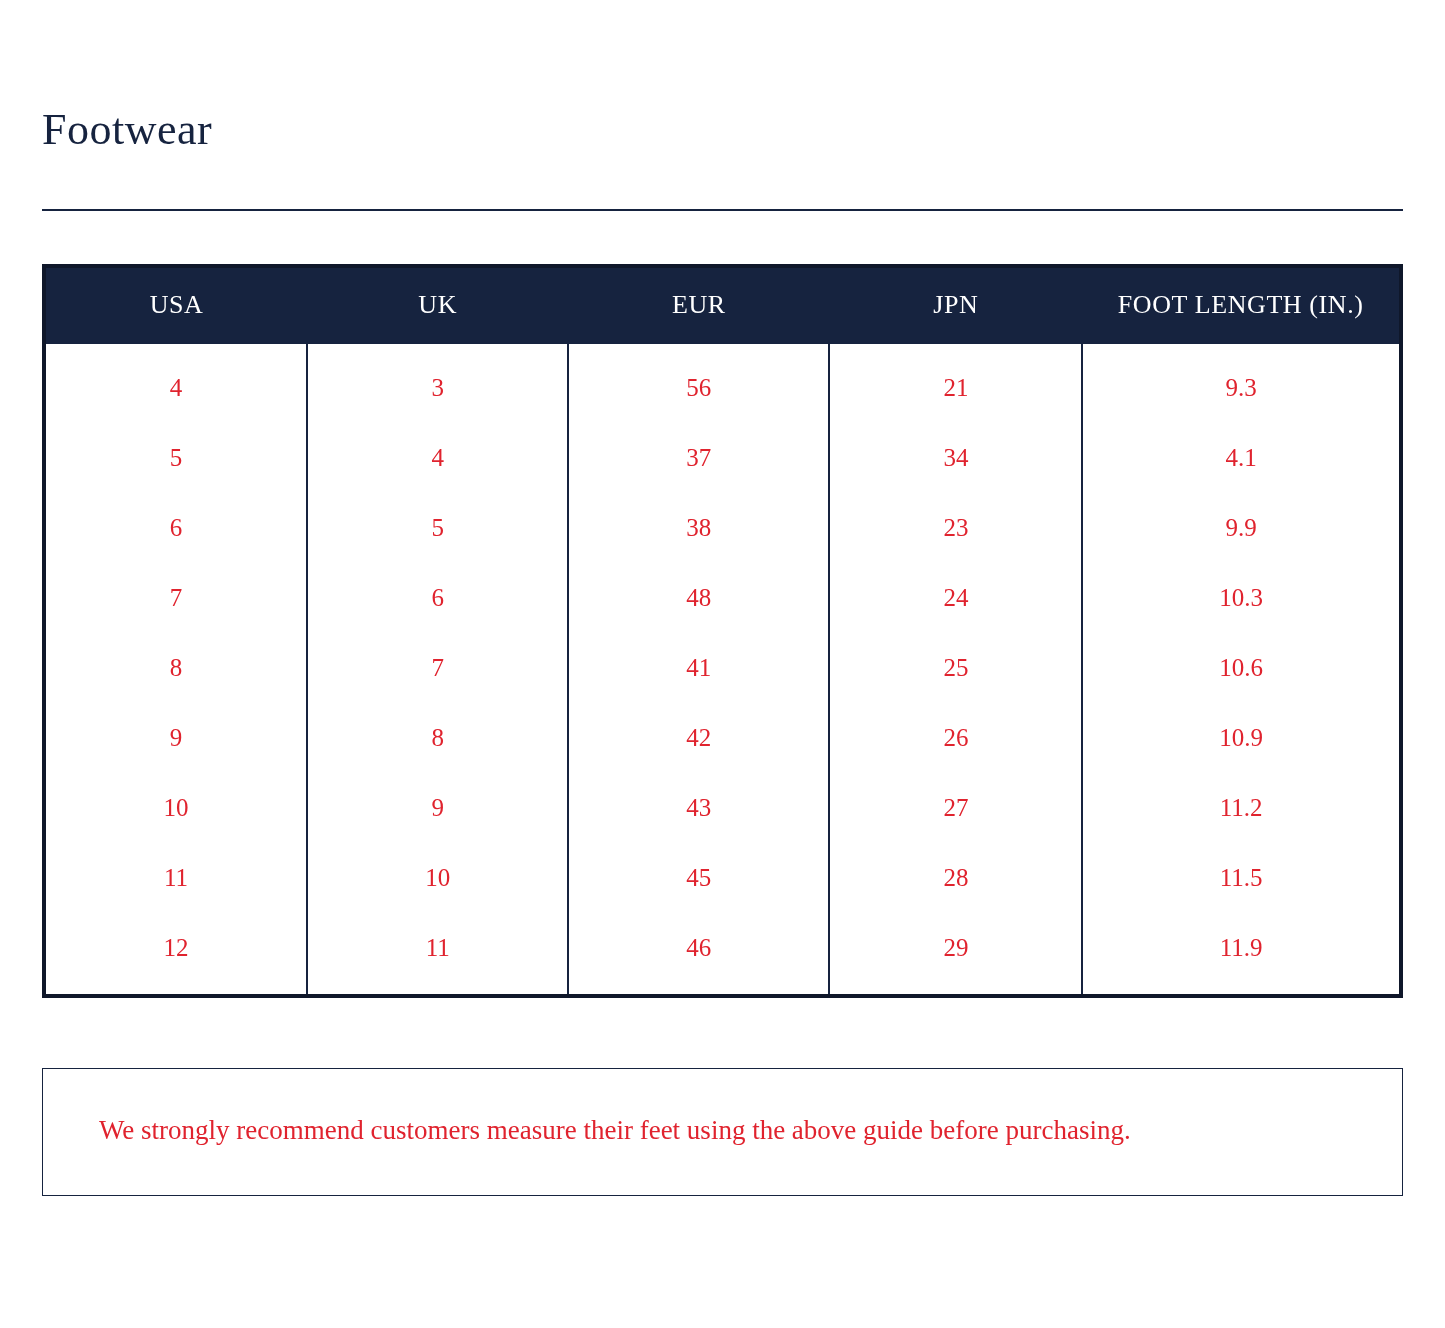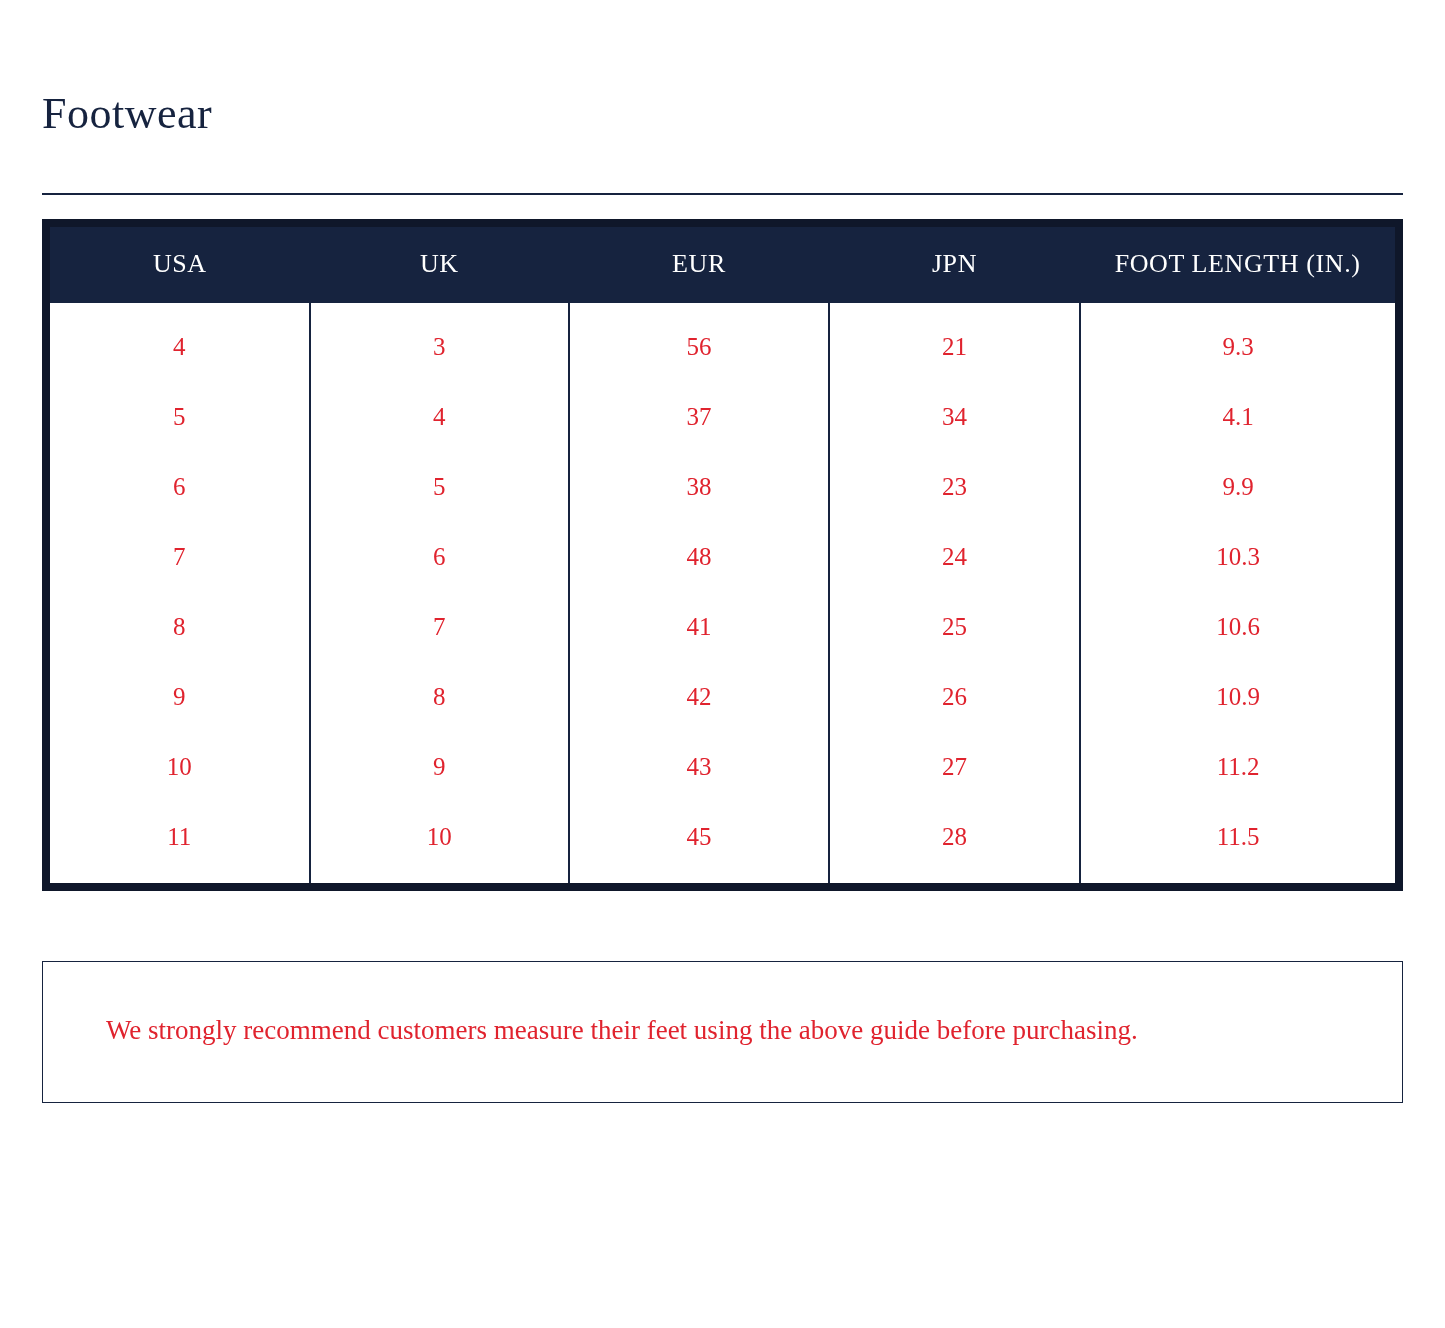--- a/index.html
+++ b/index.html
@@ -12,41 +12,41 @@
     height: 1328px;
     font-family: "Liberation Serif", serif;
     color: #15223f;
     -webkit-font-smoothing: antialiased;
   }
   .page {
     position: relative;
     width: 1445px;
     height: 949px;
     box-sizing: border-box;
-    padding: 0 42px;
+    padding: 16px 42px;
   }
   .page-title {
     font-family: "Liberation Serif", serif;
     font-size: 44px;
     font-weight: 400;
     letter-spacing: 0.5px;
     color: #16233f;
     margin: 0;
     padding-top: 90px;
     line-height: 1.1;
   }
   .title-rule {
     margin-top: 55px;
     border-top: 2px solid #16233f;
     width: 100%;
     height: 0;
   }
   .size-table-wrap {
-    margin-top: 24px;
-    border: 8px solid #0f172a;
+    margin-top: 53px;
+    border: 4px solid #0f172a;
     box-sizing: border-box;
   }
   table.size-table {
     width: 100%;
     border-collapse: collapse;
     table-layout: fixed;
   }
   table.size-table thead th {
     background: #16233f;
     color: #ffffff;
@@ -79,21 +79,21 @@
   .note-box {
     margin-top: 70px;
     border: 1.5px solid #16233f;
     box-sizing: border-box;
     padding: 34px 48px 36px 48px;
   }
   .note-text {
     color: #e0232e;
     font-size: 27px;
     line-height: 1.45;
-    margin: 15px;
+    margin: 8px;
     max-width: 1190px;
   }
   col.c-usa { width: 19.3%; }
   col.c-uk  { width: 19.3%; }
   col.c-eur { width: 19.3%; }
   col.c-jpn { width: 18.7%; }
   col.c-len { width: 23.4%; }
 </style>
 </head>
 <body>
@@ -172,20 +172,27 @@
           <td>27</td>
           <td>11.2</td>
         </tr>
         <tr>
           <td>11</td>
           <td>10</td>
           <td>45</td>
           <td>28</td>
           <td>11.5</td>
         </tr>
+        <tr>
+          <td>12</td>
+          <td>11</td>
+          <td>46</td>
+          <td>29</td>
+          <td>11.9</td>
+        </tr>
       </tbody>
     </table>
   </div>
 
   <div class="note-box">
     <p class="note-text">We strongly recommend customers measure their feet using the above guide before purchasing.</p>
   </div>
 
 </div>
 

